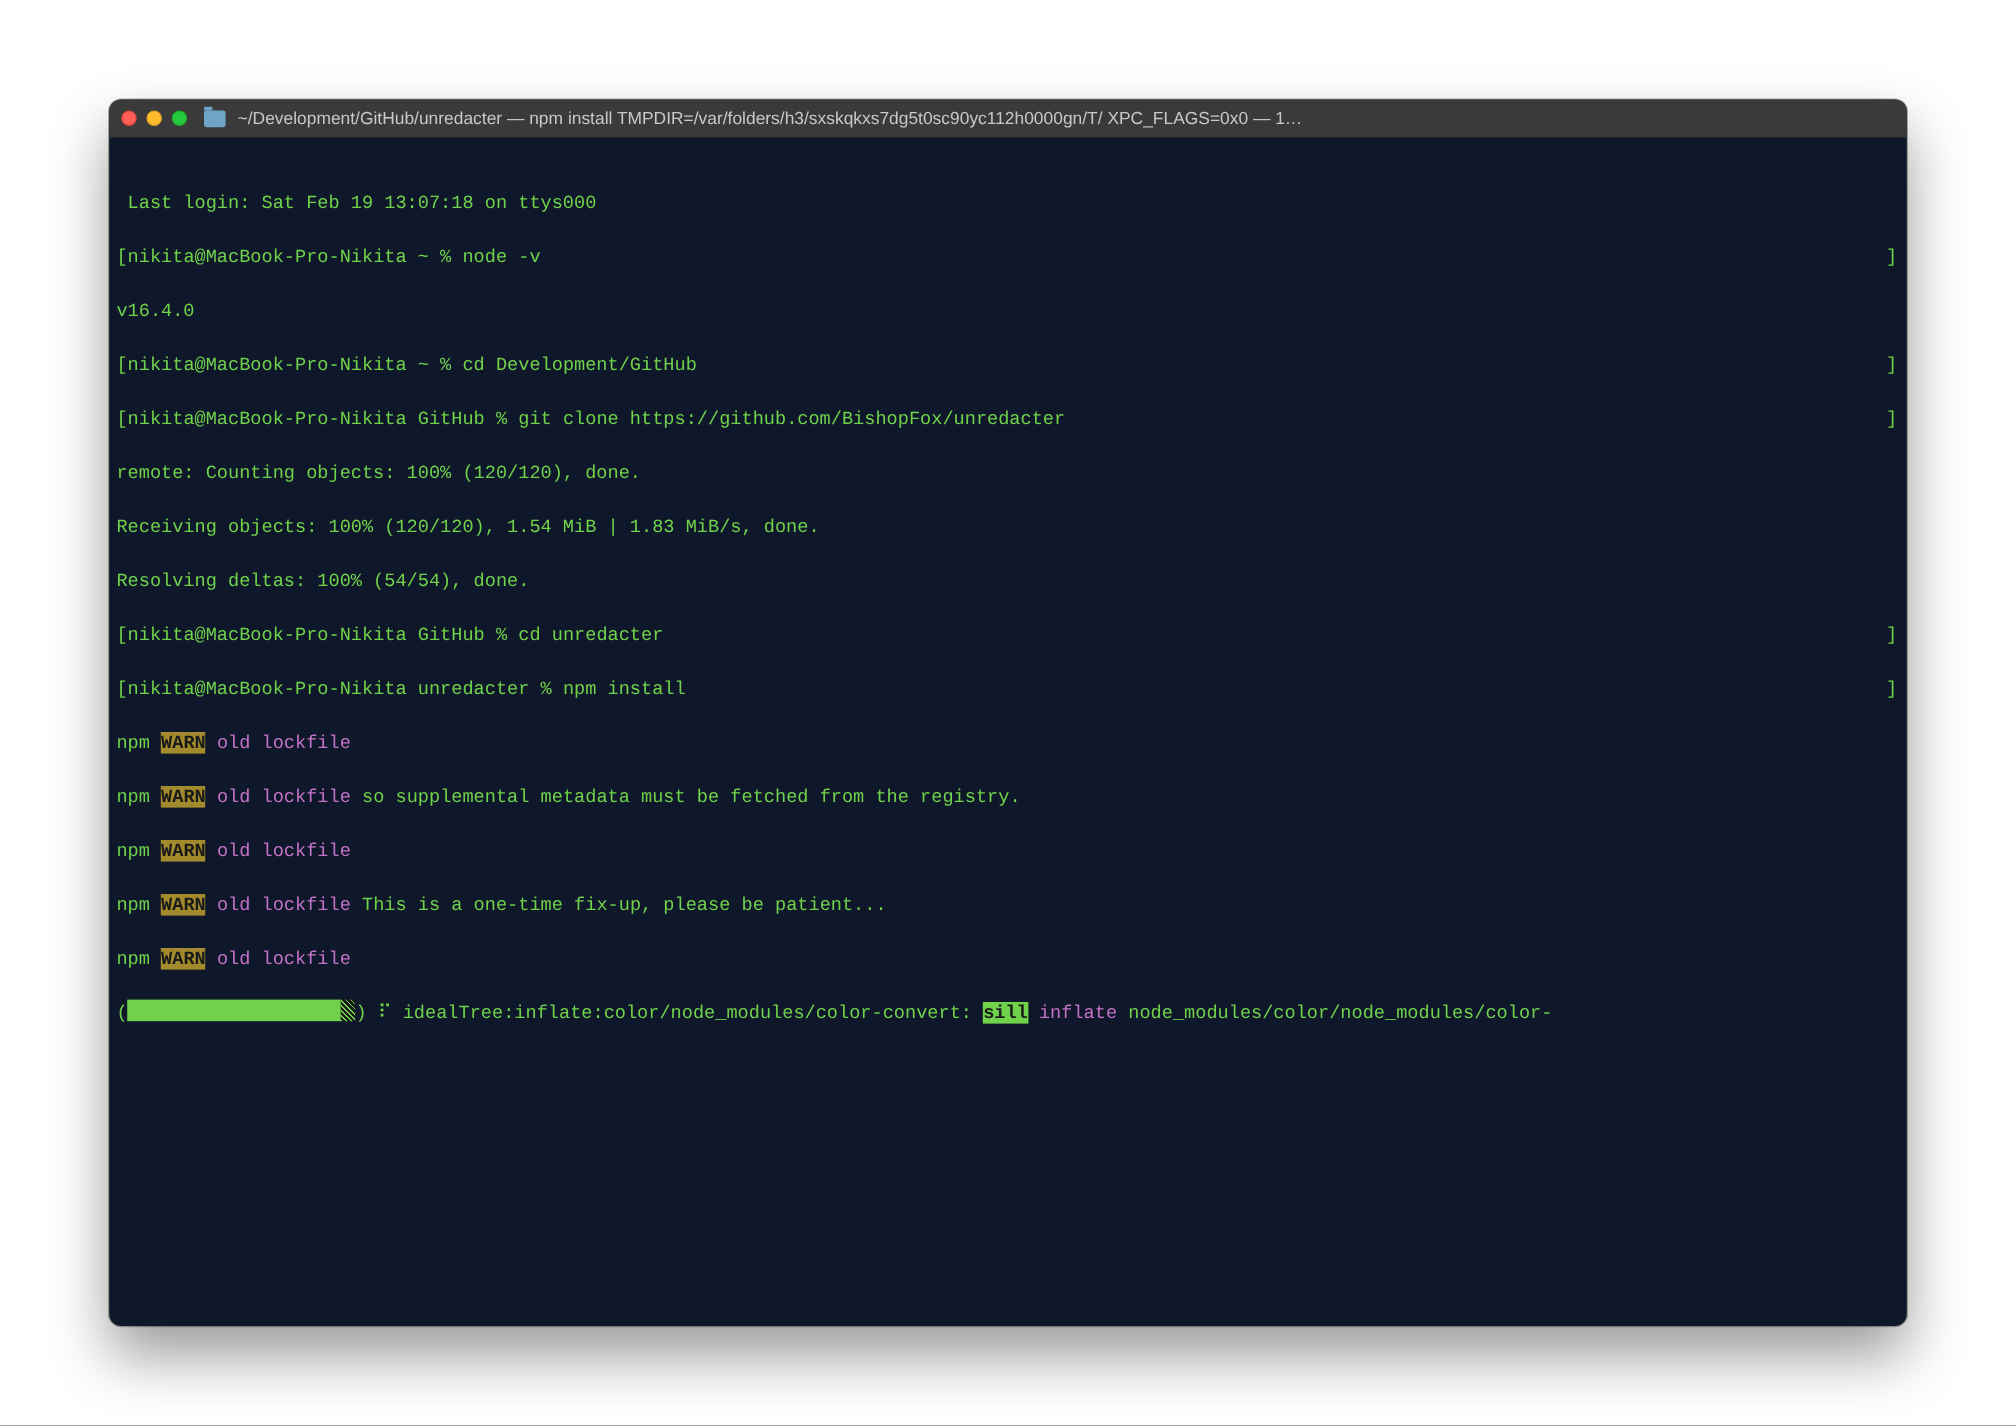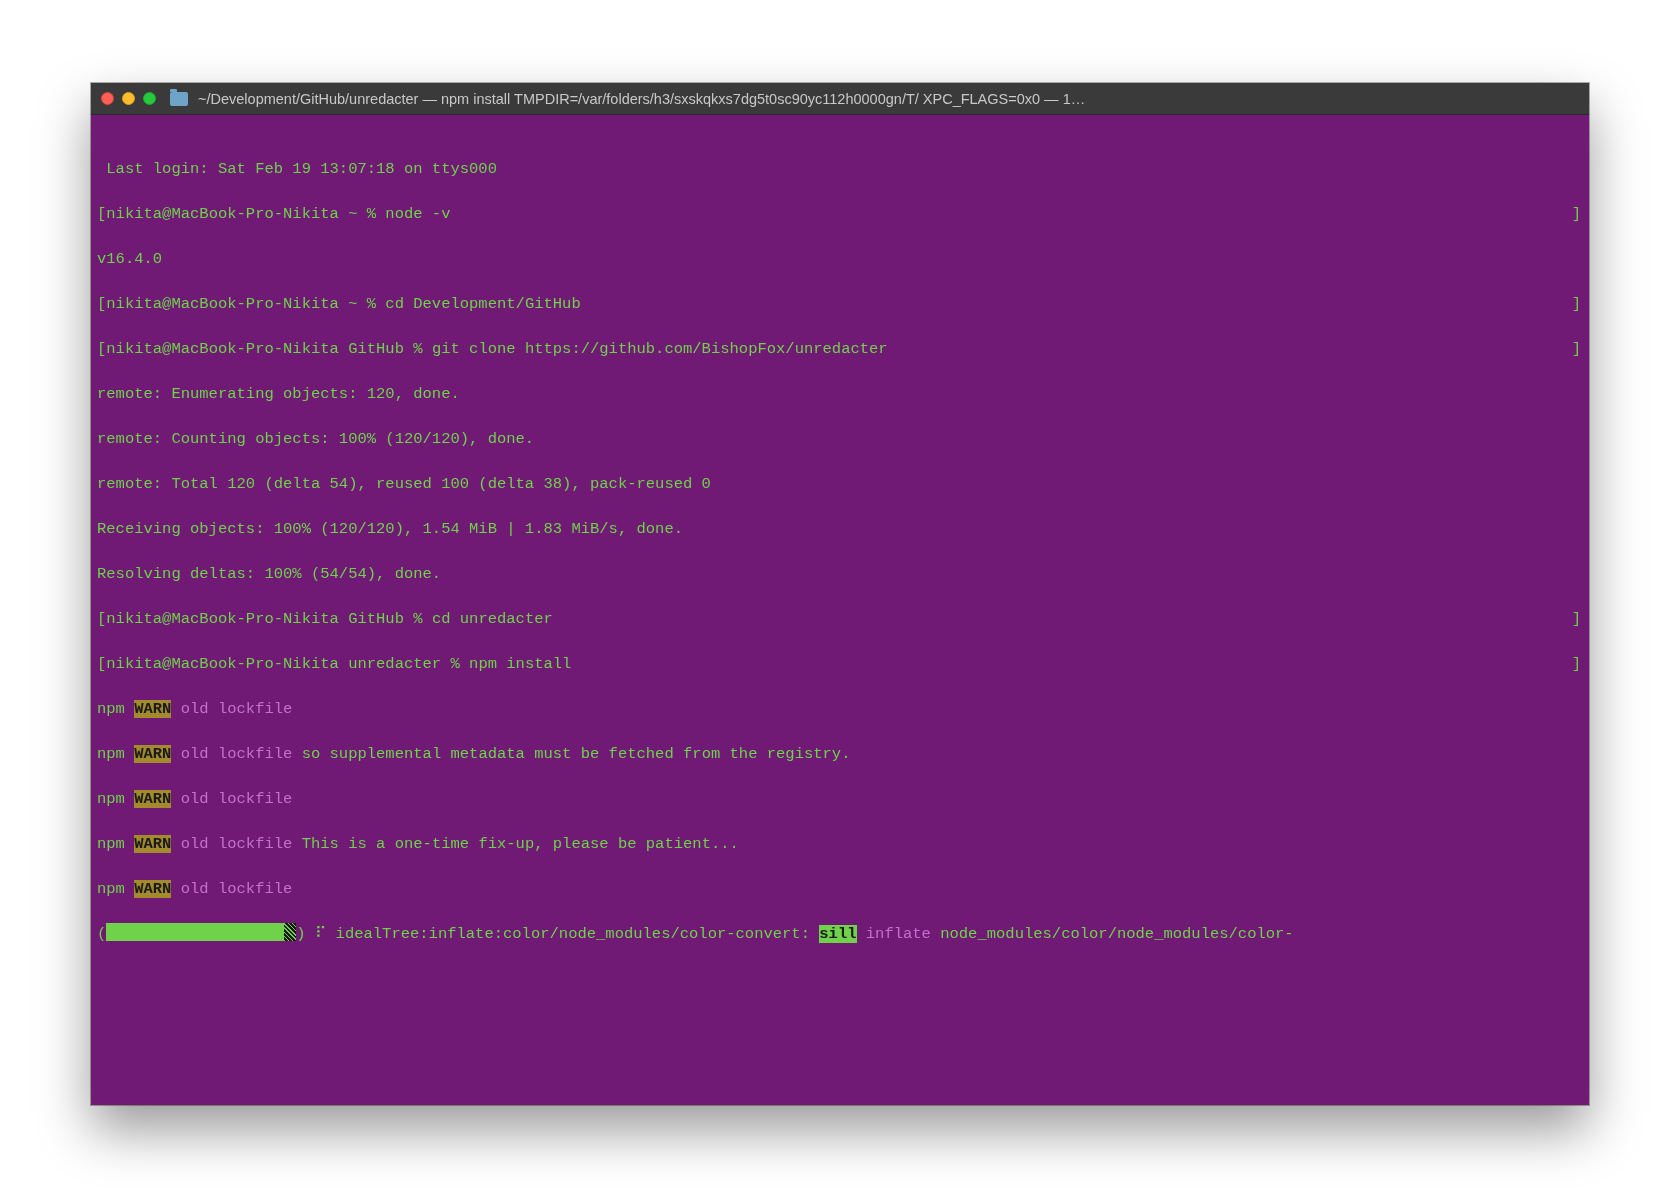--- a/index.html
+++ b/index.html
@@ -8,22 +8,22 @@
     display: flex;
     align-items: center;
     justify-content: center;
     width: 1680px;
     height: 1188px;
     font-family: Menlo, Monaco, "Courier New", monospace;
   }
   .window {
     width: 1498px;
     height: 1022px;
-    background: #701a75;
-    border-radius: 0;
+    background: #0f172a;
+    border-radius: 10px;
     box-shadow: 0 25px 50px rgba(0,0,0,0.4), 0 0 0 1px rgba(0,0,0,0.3);
     overflow: hidden;
     display: flex;
     flex-direction: column;
   }
   .titlebar {
     height: 32px;
     background: #3b3a3a;
     display: flex;
     align-items: center;
@@ -106,23 +106,21 @@
     <div class="folder-icon"></div>
     <div class="title">~/Development/GitHub/unredacter — npm install TMPDIR=/var/folders/h3/sxskqkxs7dg5t0sc90yc112h0000gn/T/ XPC_FLAGS=0x0 — 1…</div>
   </div>
 
   <div class="term">
 <span class="ln"> Last login: Sat Feb 19 13:07:18 on ttys000</span>
 <span class="ln-flex"><span><span class="c-cyan">[</span><span>nikita@MacBook-Pro-Nikita ~ % </span><span>node -v</span></span><span class="c-cyan bracket-r">]</span></span>
 <span class="ln">v16.4.0</span>
 <span class="ln-flex"><span><span class="c-cyan">[</span><span>nikita@MacBook-Pro-Nikita ~ % </span><span>cd Development/GitHub</span></span><span class="c-cyan bracket-r">]</span></span>
 <span class="ln-flex"><span><span class="c-cyan">[</span><span>nikita@MacBook-Pro-Nikita GitHub % </span><span>git clone https://github.com/BishopFox/unredacter</span></span><span class="c-cyan bracket-r">]</span></span>
-<span class="ln">remote: Enumerating objects: 120, done.</span>
 <span class="ln">remote: Counting objects: 100% (120/120), done.</span>
-<span class="ln">remote: Total 120 (delta 54), reused 100 (delta 38), pack-reused 0</span>
 <span class="ln">Receiving objects: 100% (120/120), 1.54 MiB | 1.83 MiB/s, done.</span>
 <span class="ln">Resolving deltas: 100% (54/54), done.</span>
 <span class="ln-flex"><span><span class="c-cyan">[</span><span>nikita@MacBook-Pro-Nikita GitHub % </span><span>cd unredacter</span></span><span class="c-cyan bracket-r">]</span></span>
 <span class="ln-flex"><span><span class="c-cyan">[</span><span>nikita@MacBook-Pro-Nikita unredacter % </span><span>npm install</span></span><span class="c-cyan bracket-r">]</span></span>
 <span class="ln"><span>npm </span><span class="c-warnbg">WARN</span><span class="c-mag"> old lockfile</span></span>
 <span class="ln"><span>npm </span><span class="c-warnbg">WARN</span><span class="c-mag"> old lockfile</span><span> so supplemental metadata must be fetched from the registry.</span></span>
 <span class="ln"><span>npm </span><span class="c-warnbg">WARN</span><span class="c-mag"> old lockfile</span></span>
 <span class="ln"><span>npm </span><span class="c-warnbg">WARN</span><span class="c-mag"> old lockfile</span><span> This is a one-time fix-up, please be patient...</span></span>
 <span class="ln"><span>npm </span><span class="c-warnbg">WARN</span><span class="c-mag"> old lockfile</span></span>
 <span class="ln"><span>(</span><span class="prog-fill" style="width:178px"></span><span class="prog-shade"></span><span>)</span><span> ⠏ </span><span>idealTree:inflate:color/node_modules/color-convert: </span><span class="c-sillbg">sill</span><span class="c-mag"> inflate </span><span>node_modules/color/node_modules/color-</span></span>

